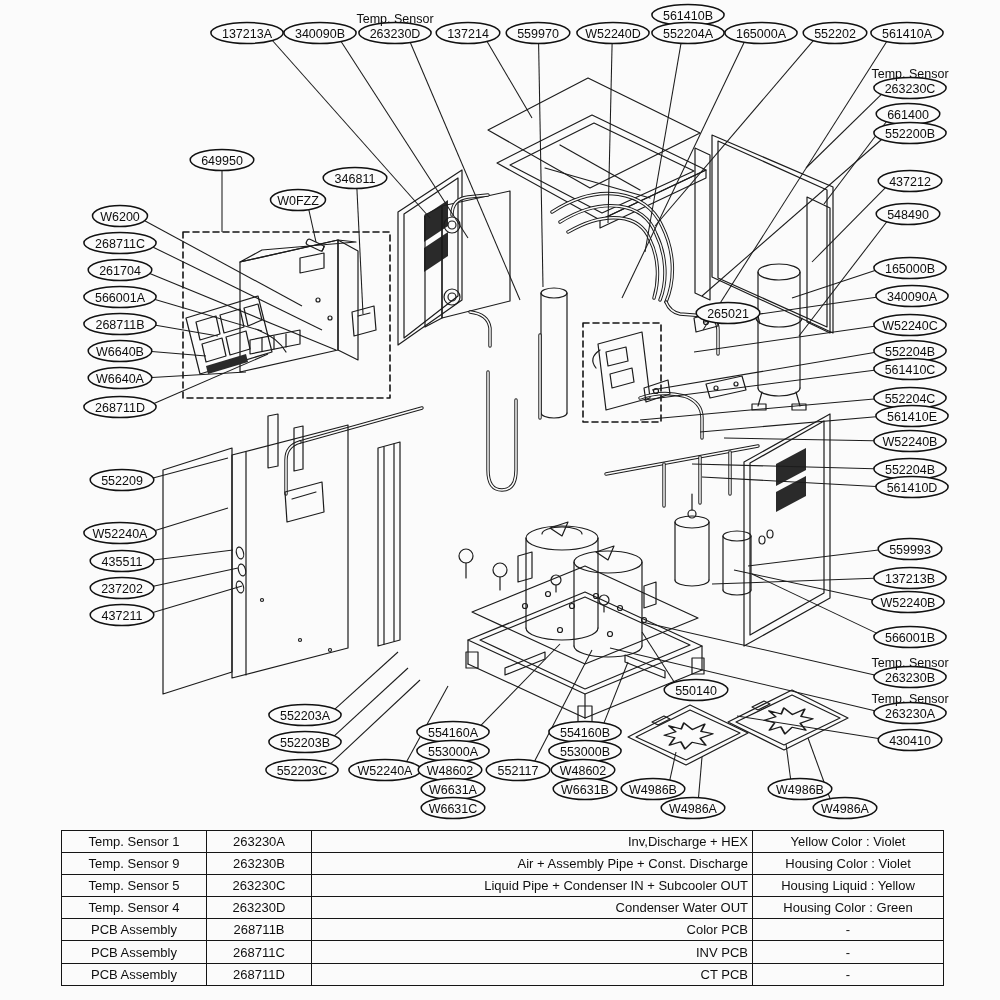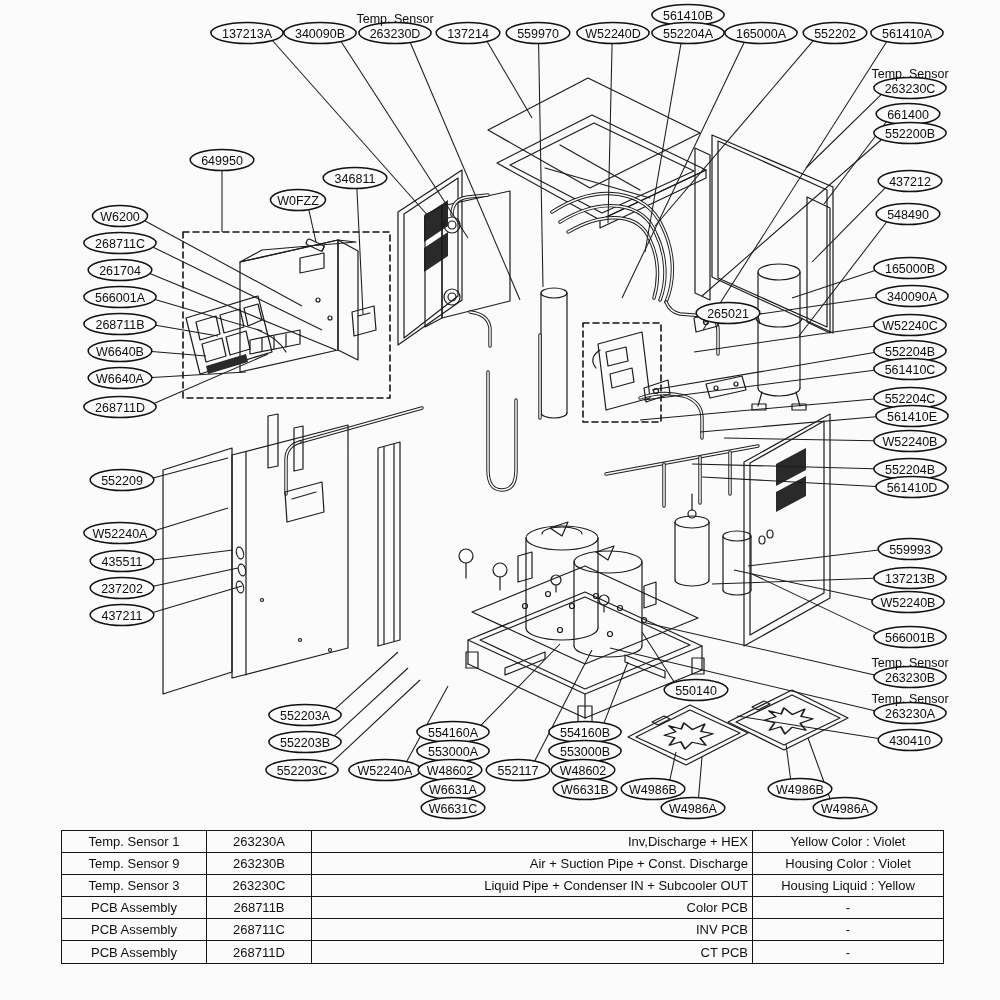--- a/index.html
+++ b/index.html
@@ -632,28 +632,34 @@
   <tbody id="parts-table-body">
         <tr>
           <td>Temp. Sensor 1</td>
           <td>263230A</td>
           <td class="c2">Inv,Discharge + HEX</td>
           <td>Yellow Color : Violet</td>
         </tr>
         <tr>
           <td>Temp. Sensor 9</td>
           <td>263230B</td>
-          <td class="c2">Air + Suction Pipe + Const. Discharge</td>
+          <td class="c2">Air + Assembly Pipe + Const. Discharge</td>
           <td>Housing Color : Violet</td>
         </tr>
         <tr>
-          <td>Temp. Sensor 3</td>
+          <td>Temp. Sensor 5</td>
           <td>263230C</td>
           <td class="c2">Liquid Pipe + Condenser IN + Subcooler OUT</td>
           <td>Housing Liquid : Yellow</td>
+        </tr>
+        <tr>
+          <td>Temp. Sensor 4</td>
+          <td>263230D</td>
+          <td class="c2">Condenser Water OUT</td>
+          <td>Housing Color : Green</td>
         </tr>
         <tr>
           <td>PCB Assembly</td>
           <td>268711B</td>
           <td class="c2">Color PCB</td>
           <td>-</td>
         </tr>
         <tr>
           <td>PCB Assembly</td>
           <td>268711C</td>

